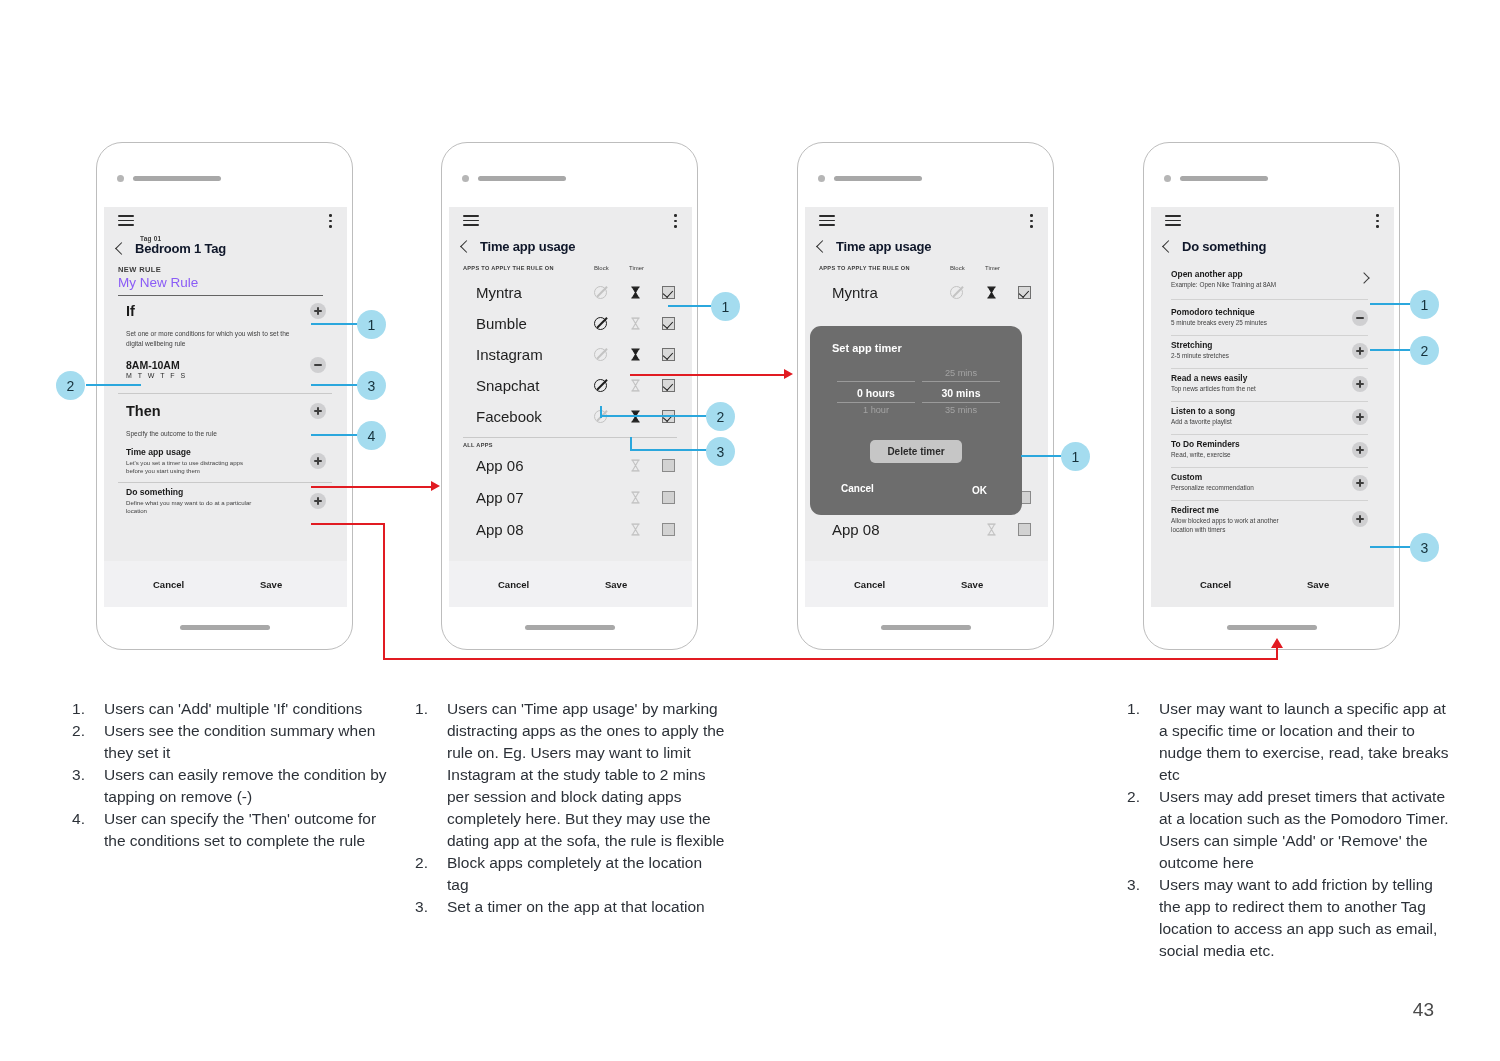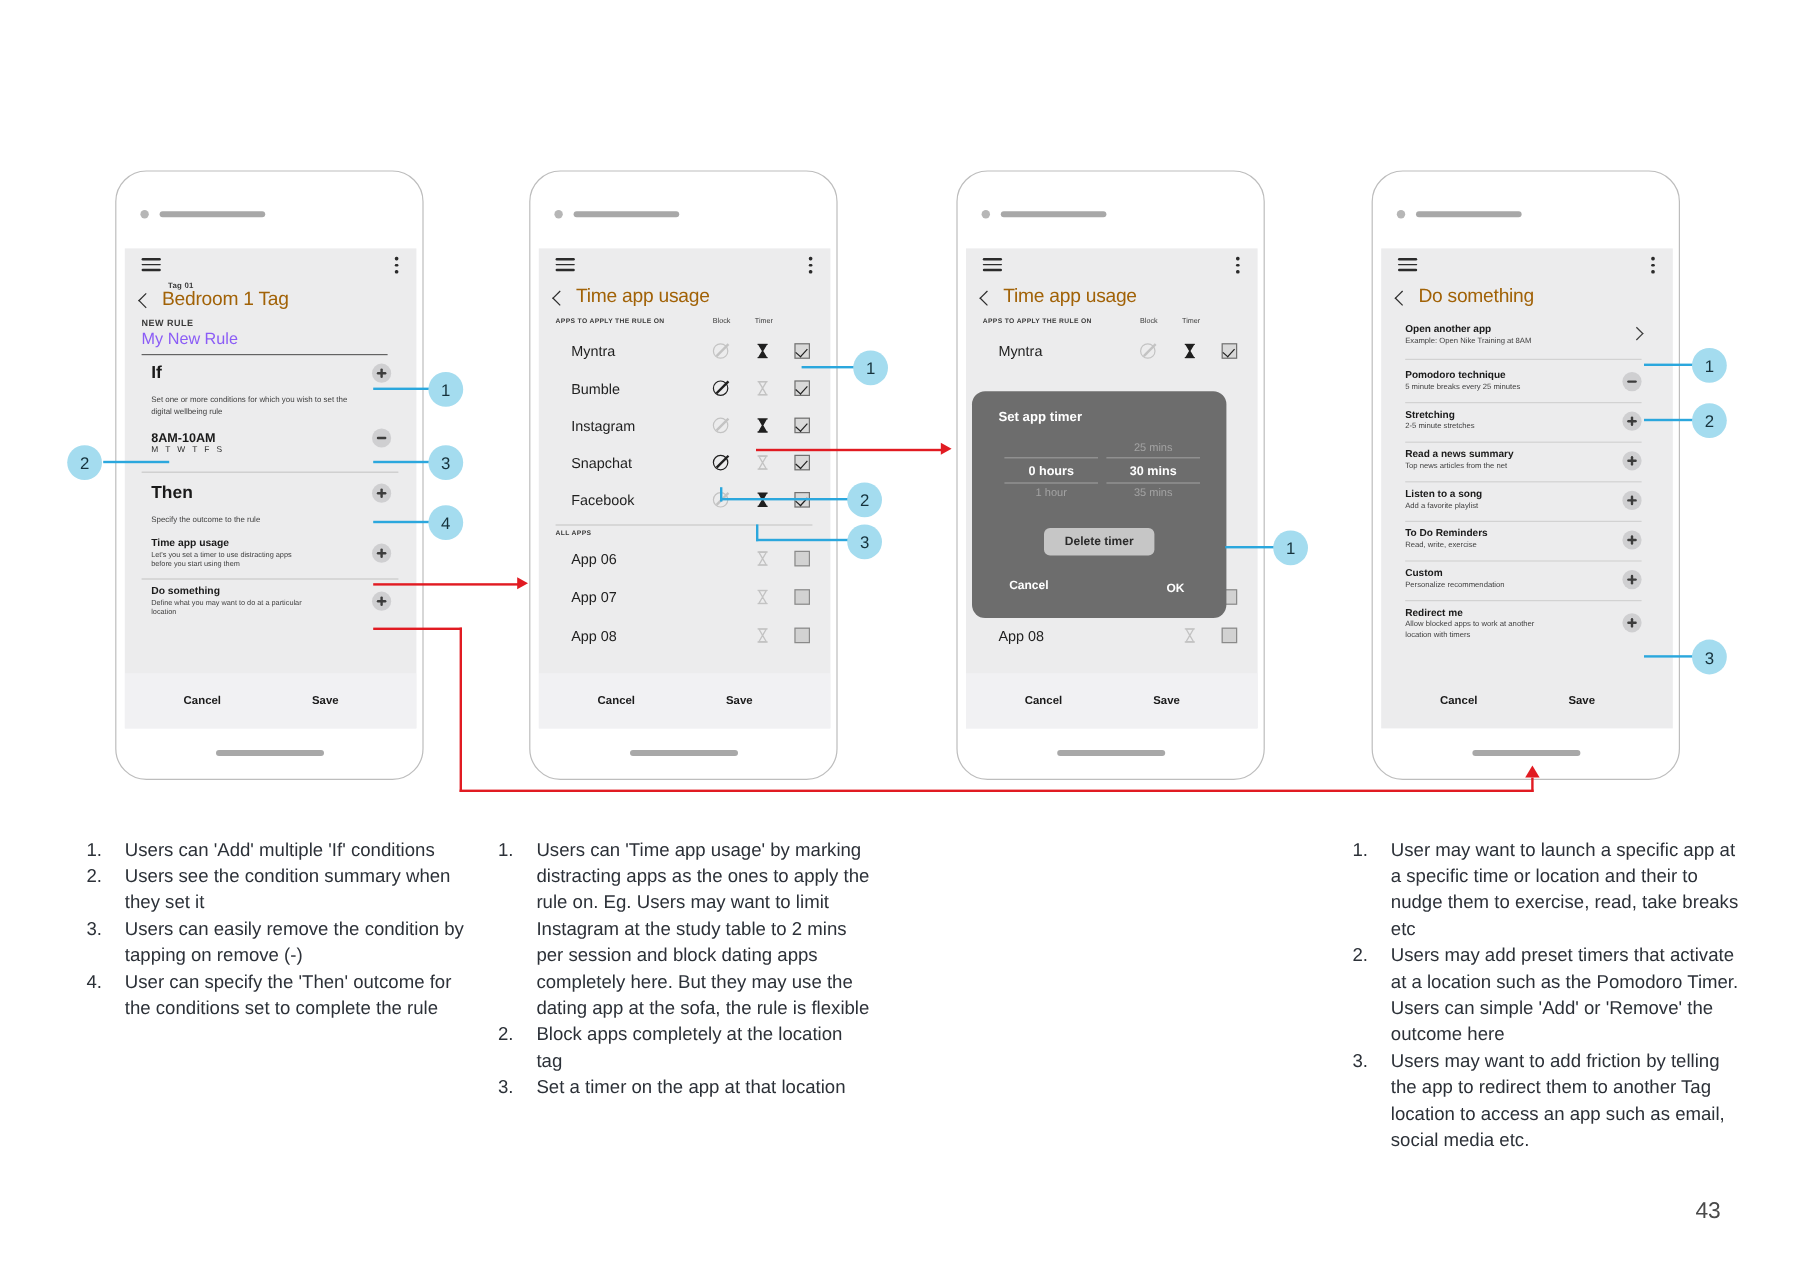--- a/index.html
+++ b/index.html
@@ -71,21 +71,21 @@
   }
   .title-row.plain { top: 32px; }
   .chev-back {
     width: 9px; height: 9px;
     border-left: 1.7px solid #2b2b2b;
     border-bottom: 1.7px solid #2b2b2b;
     transform: rotate(45deg);
     flex: 0 0 auto;
   }
   .screen-title {
-    font-size: 16px; font-weight: 400; color: #a16207; letter-spacing: -0.2px;
+    font-size: 13px; font-weight: 700; color: #0f172a; letter-spacing: -0.2px;
   }
   .newrule-label {
     position: absolute; left: 14px; top: 58px;
     font-size: 7.5px; font-weight: 700; color: #3a3a3a; letter-spacing: .4px;
   }
   .rule-input {
     position: absolute; left: 14px; top: 68px;
     width: 205px; padding-bottom: 5px;
     border-bottom: 1.3px solid #636363;
     font-size: 13.5px; color: #8b5cf6;
@@ -148,21 +148,21 @@
     display: flex; align-items: center;
   }
   .lh-apps { font-size: 5.6px; font-weight: 700; color: #3a3a3a; letter-spacing: .3px; }
   .lh-block { position: absolute; left: 131px; font-size: 6px; color: #3a3a3a; }
   .lh-timer { position: absolute; left: 166px; font-size: 6px; color: #3a3a3a; }
 
   .app-row {
     position: absolute; left: 14px; width: 214px; height: 31px;
     display: flex; align-items: center;
   }
-  .app-name { position: absolute; left: 13px; font-size: 12px; color: #1f1f1f; }
+  .app-name { position: absolute; left: 13px; font-size: 15px; color: #1f1f1f; }
 
   
   .ico-block {
     position: absolute; left: 131px;
     width: 13px; height: 13px; border-radius: 50%;
     border: 1.5px solid #1f1f1f;
   }
   .ico-block::after {
     content: ""; position: absolute; left: -0.5px; top: 4.3px;
     width: 13.5px; height: 1.5px; background: #1f1f1f;
@@ -627,21 +627,21 @@
       <div class="ds-row" style="top:133px;">
         <div class="ds-title">Stretching</div>
         <div class="ds-sub">2-5 minute stretches</div>
         <div class="ds-ctrl">
             <div class="pill plus"></div>
           </div>
       </div>
       <div class="ds-sep" style="top:161px;"></div>
 
       <div class="ds-row" style="top:166px;">
-        <div class="ds-title">Read a news summary</div>
+        <div class="ds-title">Read a news easily</div>
         <div class="ds-sub">Top news articles from the net</div>
         <div class="ds-ctrl">
             <div class="pill plus"></div>
           </div>
       </div>
       <div class="ds-sep" style="top:194px;"></div>
 
       <div class="ds-row" style="top:199px;">
         <div class="ds-title">Listen to a song</div>
         <div class="ds-sub">Add a favorite playlist</div>

